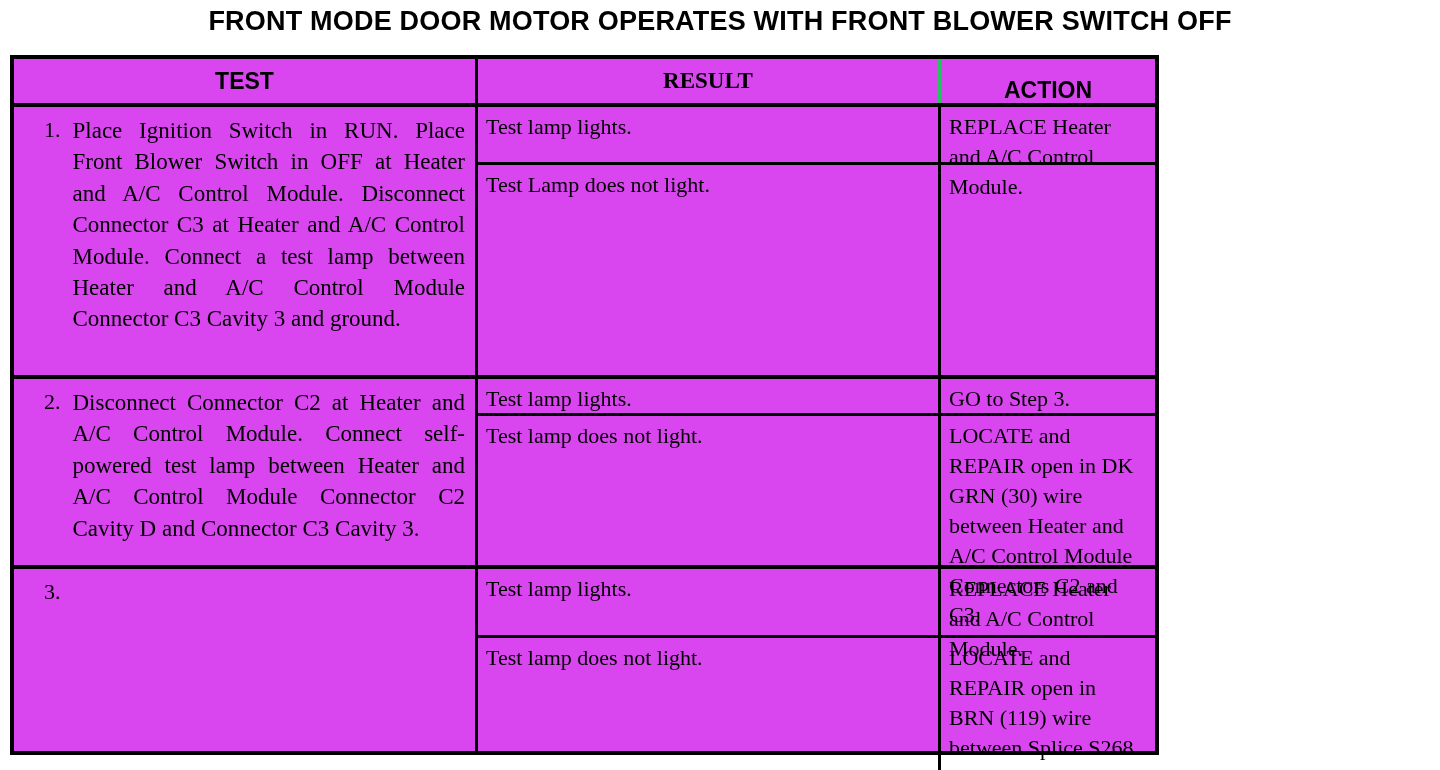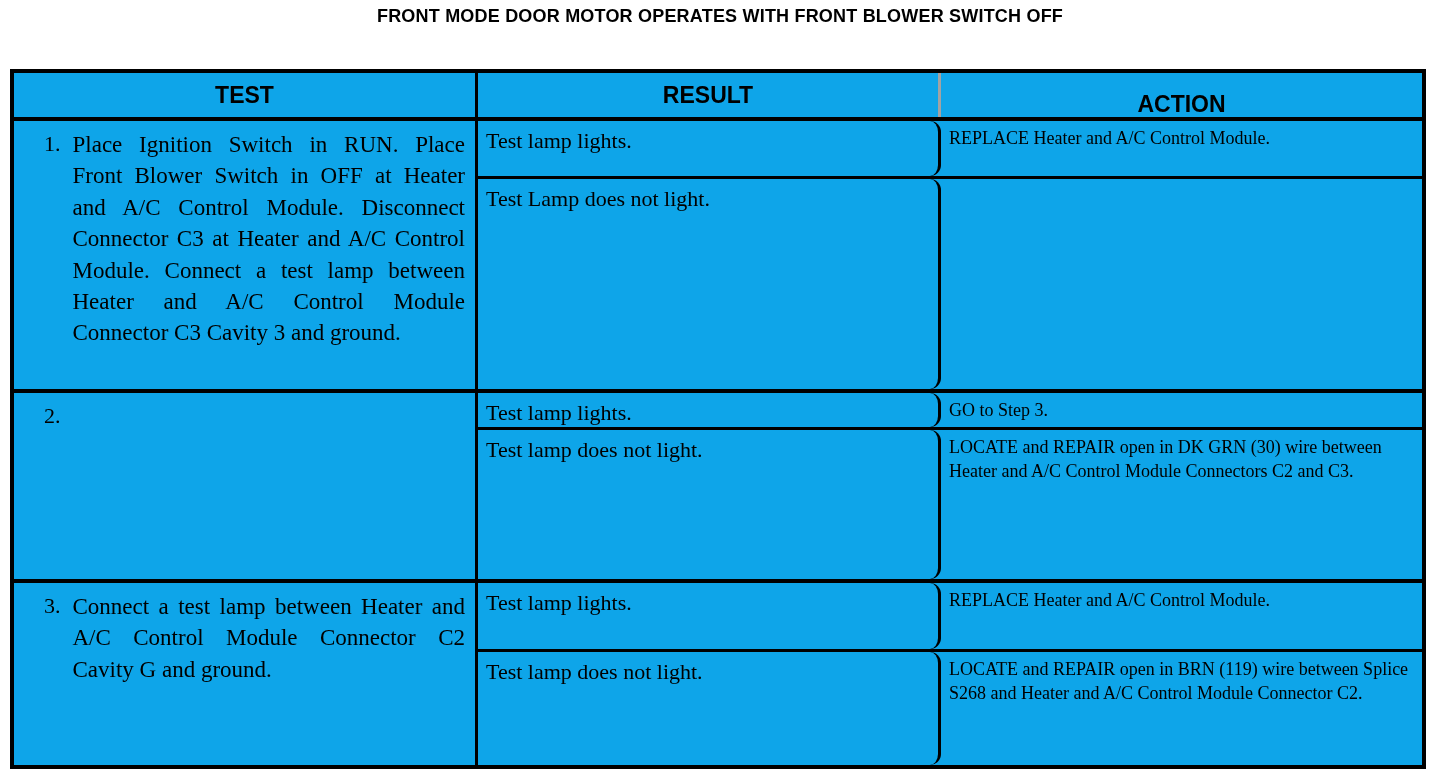--- a/index.html
+++ b/index.html
@@ -24,36 +24,36 @@
 
   
   .doc-title {
     position: absolute;
     left: 0;
     top: 6px;
     width: 1440px;
     text-align: center;
     font-family: "Liberation Sans", "DejaVu Sans", sans-serif;
     font-weight: bold;
-    font-size: 18px;
+    font-size: 27px;
     letter-spacing: 0.2px;
     color: #000000;
     white-space: nowrap;
   }
 
   
   .diag-table {
     position: absolute;
     left: 10px;
-    top: 69px;
-    width: 1416px;
+    top: 55px;
+    width: 1149px;
     height: 700px;
     border: 4px solid #000000;
     box-sizing: border-box;
-    background: #0ea5e9;
+    background: #d946ef;
   }
 
   .t-row {
     display: flex;
     width: 100%;
     box-sizing: border-box;
   }
 
   
   .head-row {
@@ -65,21 +65,21 @@
     align-items: center;
     justify-content: center;
     font-family: "Liberation Sans", "DejaVu Sans", sans-serif;
     font-weight: bold;
     font-size: 23px;
     box-sizing: border-box;
   }
 
   
   .col-test   { width: 464px; flex: 0 0 464px; border-right: 3px solid #000000; box-sizing: border-box; }
-  .col-result { width: 463px; flex: 0 0 463px; border-right: 3px solid #a3a3a3; box-sizing: border-box; }
+  .col-result { width: 463px; flex: 0 0 463px; border-right: 3px solid #22c55e; box-sizing: border-box; font-family: Liberation Serif, serif; }
   .col-action { width: 481px; flex: 1 1 auto; box-sizing: border-box; margin-top: 18px; }
 
   
   .step-block {
     display: flex;
     width: 100%;
     box-sizing: border-box;
     border-bottom: 4px solid #000000;
   }
   .step-block.last { border-bottom: none; }
@@ -124,27 +124,26 @@
   .pair-row.last { border-bottom: none; }
 
   .result-cell {
     width: 463px;
     flex: 0 0 463px;
     border-right: 3px solid #000000;
     box-sizing: border-box;
     padding: 5px 8px 6px 8px;
     font-size: 22px;
     line-height: 1.36;
-    border-radius: 11px;
   }
   .action-cell {
     flex: 1 1 auto;
     box-sizing: border-box;
     padding: 5px 10px 18px 8px;
-    font-size: 18px;
+    font-size: 22px;
     line-height: 1.36;
   }
 
   
   .s1 { height: 272px; }
   .s1 .p1 { height: 58px; }
   .s1 .p2 { flex: 1 1 auto; }
 
   .s2 { height: 190px; }
   .s2 .p1 { height: 37px; }
@@ -184,39 +183,39 @@
         <div class="pair-row p2 last">
           <div class="result-cell">Test Lamp does not light.</div>
         </div>
       </div>
     </div>
 
     <div class="step-block s2">
       <div class="test-cell col-test">
         <div class="test-inner">
           <span class="step-num">2.</span>
+          <span class="step-text">Disconnect Connector C2 at Heater and A/C Control Module. Connect self-powered test lamp between Heater and A/C Control Module Connector C2 Cavity D and Connector C3 Cavity 3.</span>
         </div>
       </div>
       <div class="pair-col">
         <div class="pair-row p1">
           <div class="result-cell">Test lamp lights.</div>
           <div class="action-cell">GO to Step 3.</div>
         </div>
         <div class="pair-row p2 last">
           <div class="result-cell">Test lamp does not light.</div>
           <div class="action-cell">LOCATE and REPAIR open in DK GRN (30) wire between Heater and A/C Control Module Connectors C2 and C3.</div>
         </div>
       </div>
     </div>
 
     <div class="step-block s3 last">
       <div class="test-cell col-test">
         <div class="test-inner">
           <span class="step-num">3.</span>
-          <span class="step-text">Connect a test lamp between Heater and A/C Control Module Connector C2 Cavity G and ground.</span>
         </div>
       </div>
       <div class="pair-col">
         <div class="pair-row p1">
           <div class="result-cell">Test lamp lights.</div>
           <div class="action-cell">REPLACE Heater and A/C Control Module.</div>
         </div>
         <div class="pair-row p2 last">
           <div class="result-cell">Test lamp does not light.</div>
           <div class="action-cell">LOCATE and REPAIR open in BRN (119) wire between Splice S268 and Heater and A/C Control Module Connector C2.</div>

